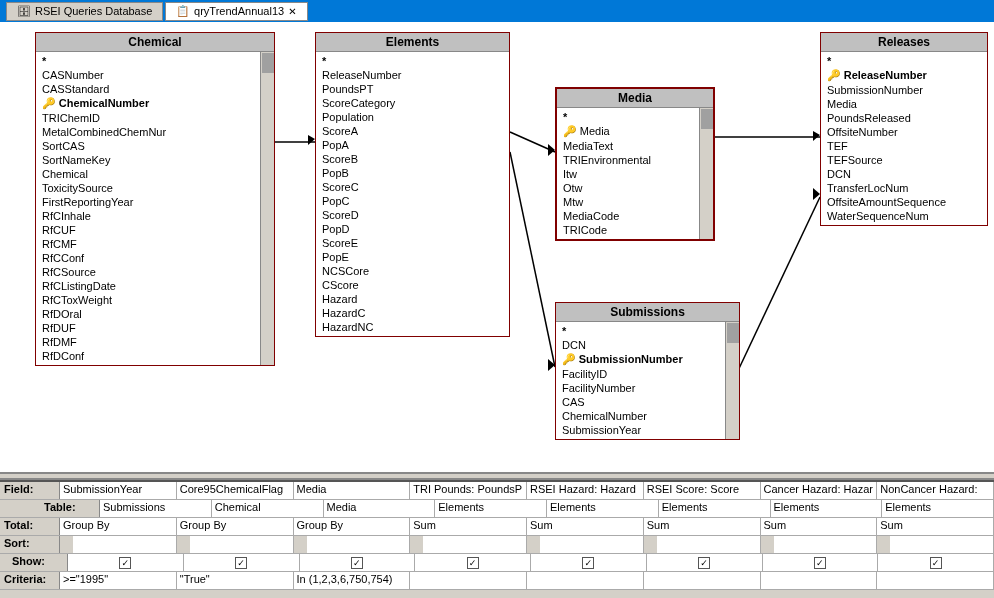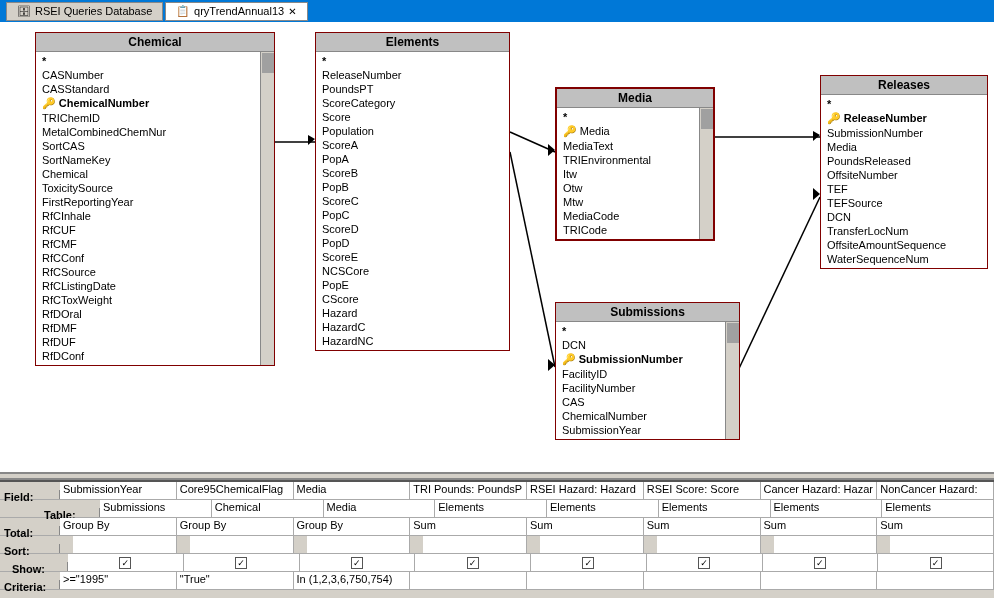--- a/index.html
+++ b/index.html
@@ -21,21 +21,21 @@
     .db-table-header { background: #c0c0c0; border-bottom: 1px solid #888; padding: 2px 4px; font-weight: bold; text-align: center; font-size: 12px; }
     .db-table-body { overflow: hidden; }
     .db-table-body ul { list-style: none; padding: 2px 0; }
     .db-table-body ul li { padding: 1px 6px; font-size: 11px; color: #000; white-space: nowrap; display: flex; align-items: center; gap: 3px; }
     .db-table-body ul li .star { color: #000; font-weight: bold; }
     .table-with-scroll { position: relative; }
 
     
     .query-grid { background: #d4d0c8; border-top: 1px solid #888; }
     .grid-row { display: flex; border-bottom: 1px solid #aaa; }
-    .grid-label { width: 60px; min-width: 60px; padding: 1px 4px; font-size: 11px; font-weight: bold; border-right: 1px solid #888; background: #d4d0c8; margin-top: 8px; }
+    .grid-label { width: 60px; min-width: 60px; padding: 1px 4px; font-size: 11px; font-weight: bold; border-right: 1px solid #888; background: #d4d0c8; }
     .grid-cell { flex: 1; padding: 1px 3px; font-size: 11px; border-right: 1px solid #aaa; background: #fff; min-width: 0; overflow: hidden; white-space: nowrap; }
     .checkbox-cell { display: flex; align-items: center; justify-content: center; }
     .cb { width: 12px; height: 12px; border: 1px solid #555; background: #fff; display: inline-flex; align-items: center; justify-content: center; font-size: 9px; }
     .cb.checked::after { content: "✓"; }
 
     
     svg.connectors { position: absolute; top: 0; left: 0; width: 100%; height: 100%; pointer-events: none; }
   </style>
 </head>
 <body>
@@ -94,53 +94,52 @@
           <li>ToxicitySource</li>
           <li>FirstReportingYear</li>
           <li>RfCInhale</li>
           <li>RfCUF</li>
           <li>RfCMF</li>
           <li>RfCConf</li>
           <li>RfCSource</li>
           <li>RfCListingDate</li>
           <li>RfCToxWeight</li>
           <li>RfDOral</li>
+          <li>RfDUF</li>
           <li>RfDMF</li>
-          <li>RfDUF</li>
           <li>RfDConf</li>
         </ul>
         <div style="position:absolute; right:0; top:0; width:14px; height:100%; background:#d4d0c8; border-left:1px solid #888;">
           <div style="width:12px; height:20px; background:#a0a0a0; margin:1px auto;"></div>
         </div>
       </div>
     </div>
 
     <div class="db-table" style="left:315px; top:10px; width:195px; border-color:#800000;">
       <div class="db-table-header">Elements</div>
       <div class="db-table-body" style="position:relative; max-height:445px; overflow:hidden;">
         <ul>
           <li>
               <span class="star">*</span>
             </li>
           <li>ReleaseNumber</li>
           <li>PoundsPT</li>
           <li>ScoreCategory</li>
-          <li>Score</li>
           <li>Population</li>
           <li>ScoreA</li>
           <li>PopA</li>
           <li>ScoreB</li>
           <li>PopB</li>
           <li>ScoreC</li>
           <li>PopC</li>
           <li>ScoreD</li>
           <li>PopD</li>
           <li>ScoreE</li>
+          <li>PopE</li>
           <li>NCSCore</li>
-          <li>PopE</li>
           <li>CScore</li>
           <li>Hazard</li>
           <li>HazardC</li>
           <li>HazardNC</li>
         </ul>
       </div>
     </div>
 
     <div class="db-table" style="left:555px; top:65px; width:160px; border-color:#800000; border-width:2px;">
       <div class="db-table-header">Media</div>
@@ -178,21 +177,21 @@
           <li>CAS</li>
           <li>ChemicalNumber</li>
           <li>SubmissionYear</li>
         </ul>
         <div style="position:absolute; right:0; top:0; width:14px; height:100%; background:#d4d0c8; border-left:1px solid #888;">
           <div style="width:12px; height:20px; background:#a0a0a0; margin:1px auto;"></div>
         </div>
       </div>
     </div>
 
-    <div class="db-table no-red" style="left:820px; top:10px; width:168px; border-color:#800000;margin-top:43px;">
+    <div class="db-table no-red" style="left:820px; top:10px; width:168px; border-color:#800000;">
       <div class="db-table-header">Releases</div>
       <div class="db-table-body" style="max-height:250px; overflow:hidden;">
         <ul>
           <li>
               <span class="star">*</span>
             </li>
           <li style="font-weight:bold;">🔑 ReleaseNumber</li>
           <li>SubmissionNumber</li>
           <li>Media</li>
           <li>PoundsReleased</li>

